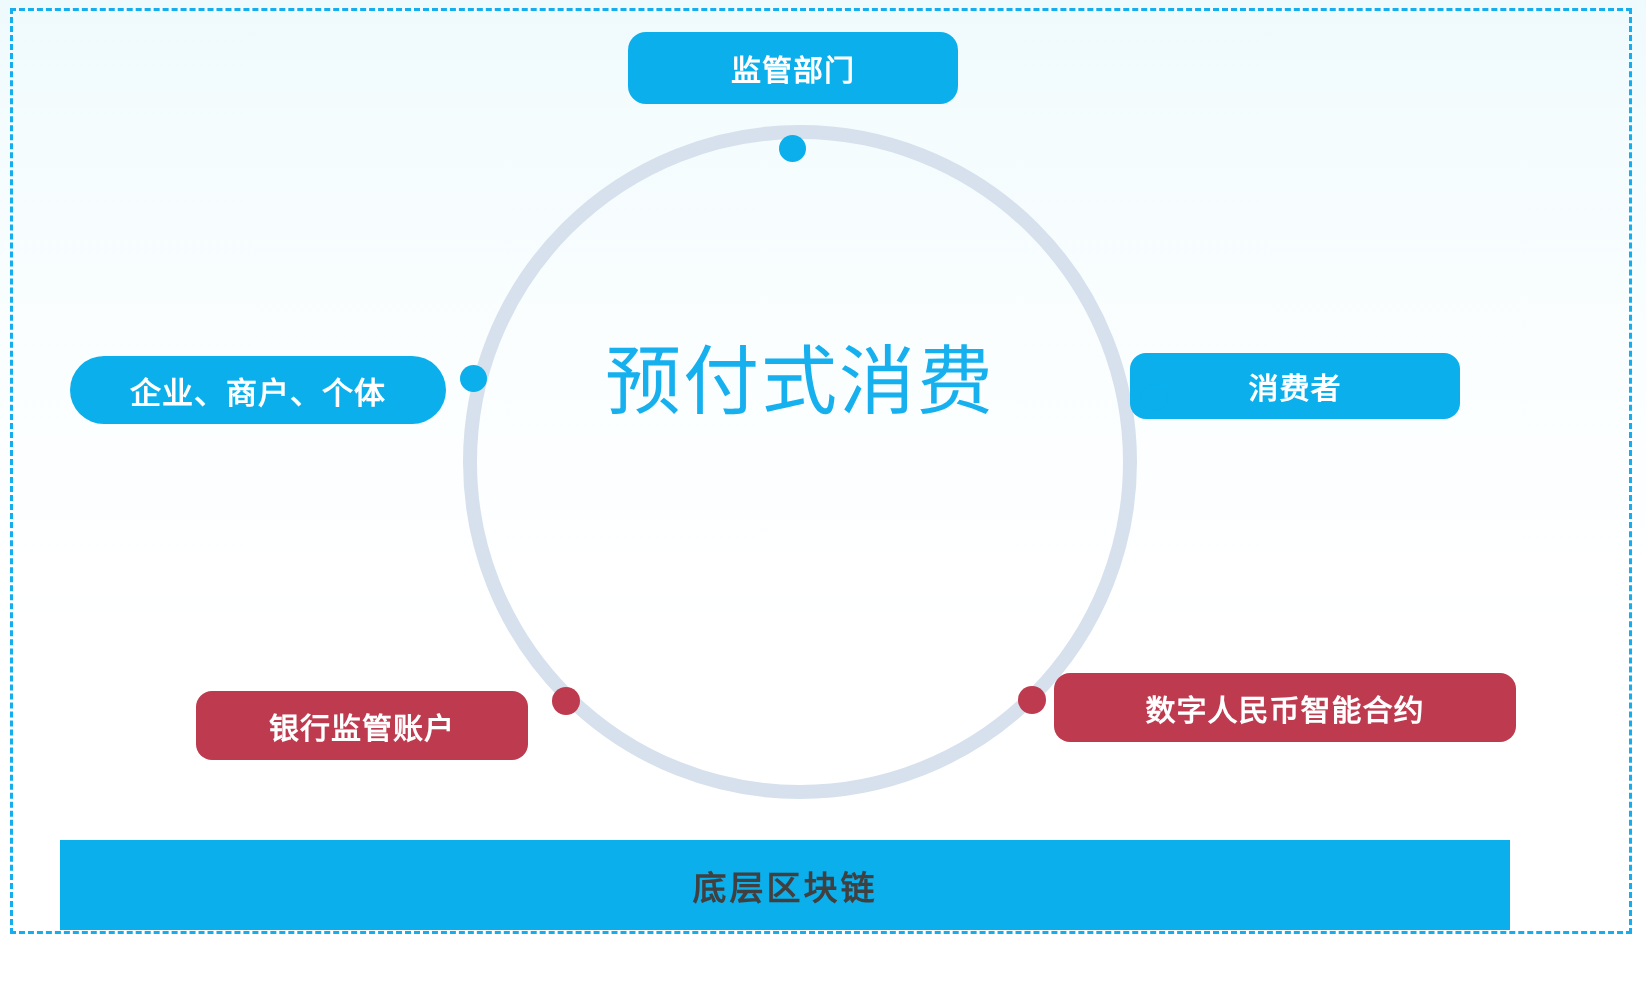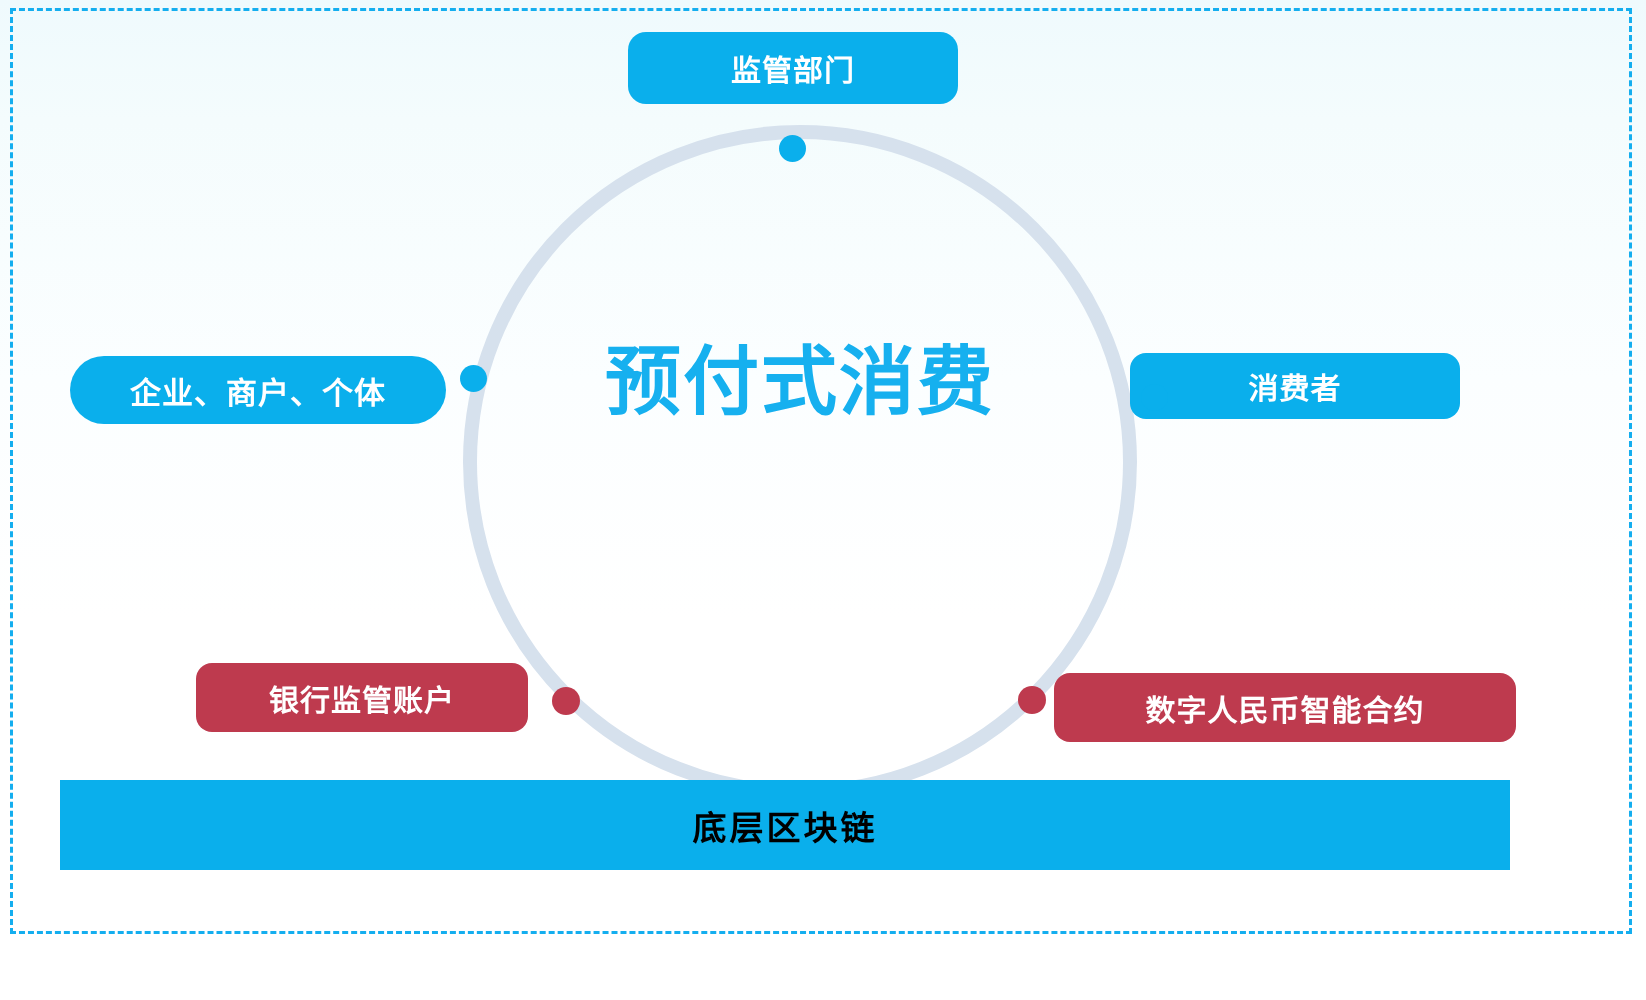--- a/index.html
+++ b/index.html
@@ -71,21 +71,21 @@
     font-weight: 700;
   }
   #pill-right {
     left: 1130px; top: 353px;
     width: 330px; height: 66px;
     border-radius: 16px;
     font-size: 30px;
     font-weight: 700;
   }
   #pill-bank {
-    left: 196px; top: 663px;
+    left: 196px; top: 691px;
     width: 332px; height: 69px;
     border-radius: 16px;
     font-size: 30px;
     font-weight: 700;
   }
   #pill-contract {
     left: 1054px; top: 667px;
     width: 462px; height: 69px;
     border-radius: 16px;
     font-size: 30px;
@@ -94,21 +94,21 @@
   }
 
   
   #center-label {
     position: absolute;
     left: 560px; top: 338px;
     width: 480px;
     text-align: center;
     color: #16b0ef;
     font-size: 76px;
-    font-weight: 700;
+    font-weight: 400;
     line-height: 1.16;
     letter-spacing: 2px;
   }
   #center-label .cl-line { display: block; }
 
   
   .node-dot {
     position: absolute;
     border-radius: 50%;
   }
@@ -117,27 +117,27 @@
 
   #dot-top      { left: 779px;  top: 135px; width: 27px; height: 27px; }
   #dot-left     { left: 460px;  top: 365px; width: 27px; height: 27px; }
   #dot-right    { left: 1141px; top: 384px; width: 27px; height: 27px; }
   #dot-bank     { left: 552px;  top: 687px; width: 28px; height: 28px; }
   #dot-contract { left: 1018px; top: 686px; width: 28px; height: 28px; }
 
   
   #bottom-bar {
     position: absolute;
-    left: 60px; top: 780px;
+    left: 60px; top: 840px;
     width: 1450px; height: 90px;
     background: #0aafec;
     display: flex;
     align-items: center;
     justify-content: center;
-    color: #000000;
+    color: #404040;
     font-size: 34px;
     font-weight: 700;
     letter-spacing: 3px;
   }
 </style>
 </head>
 <body>
 
 <div id="canvas">
 

